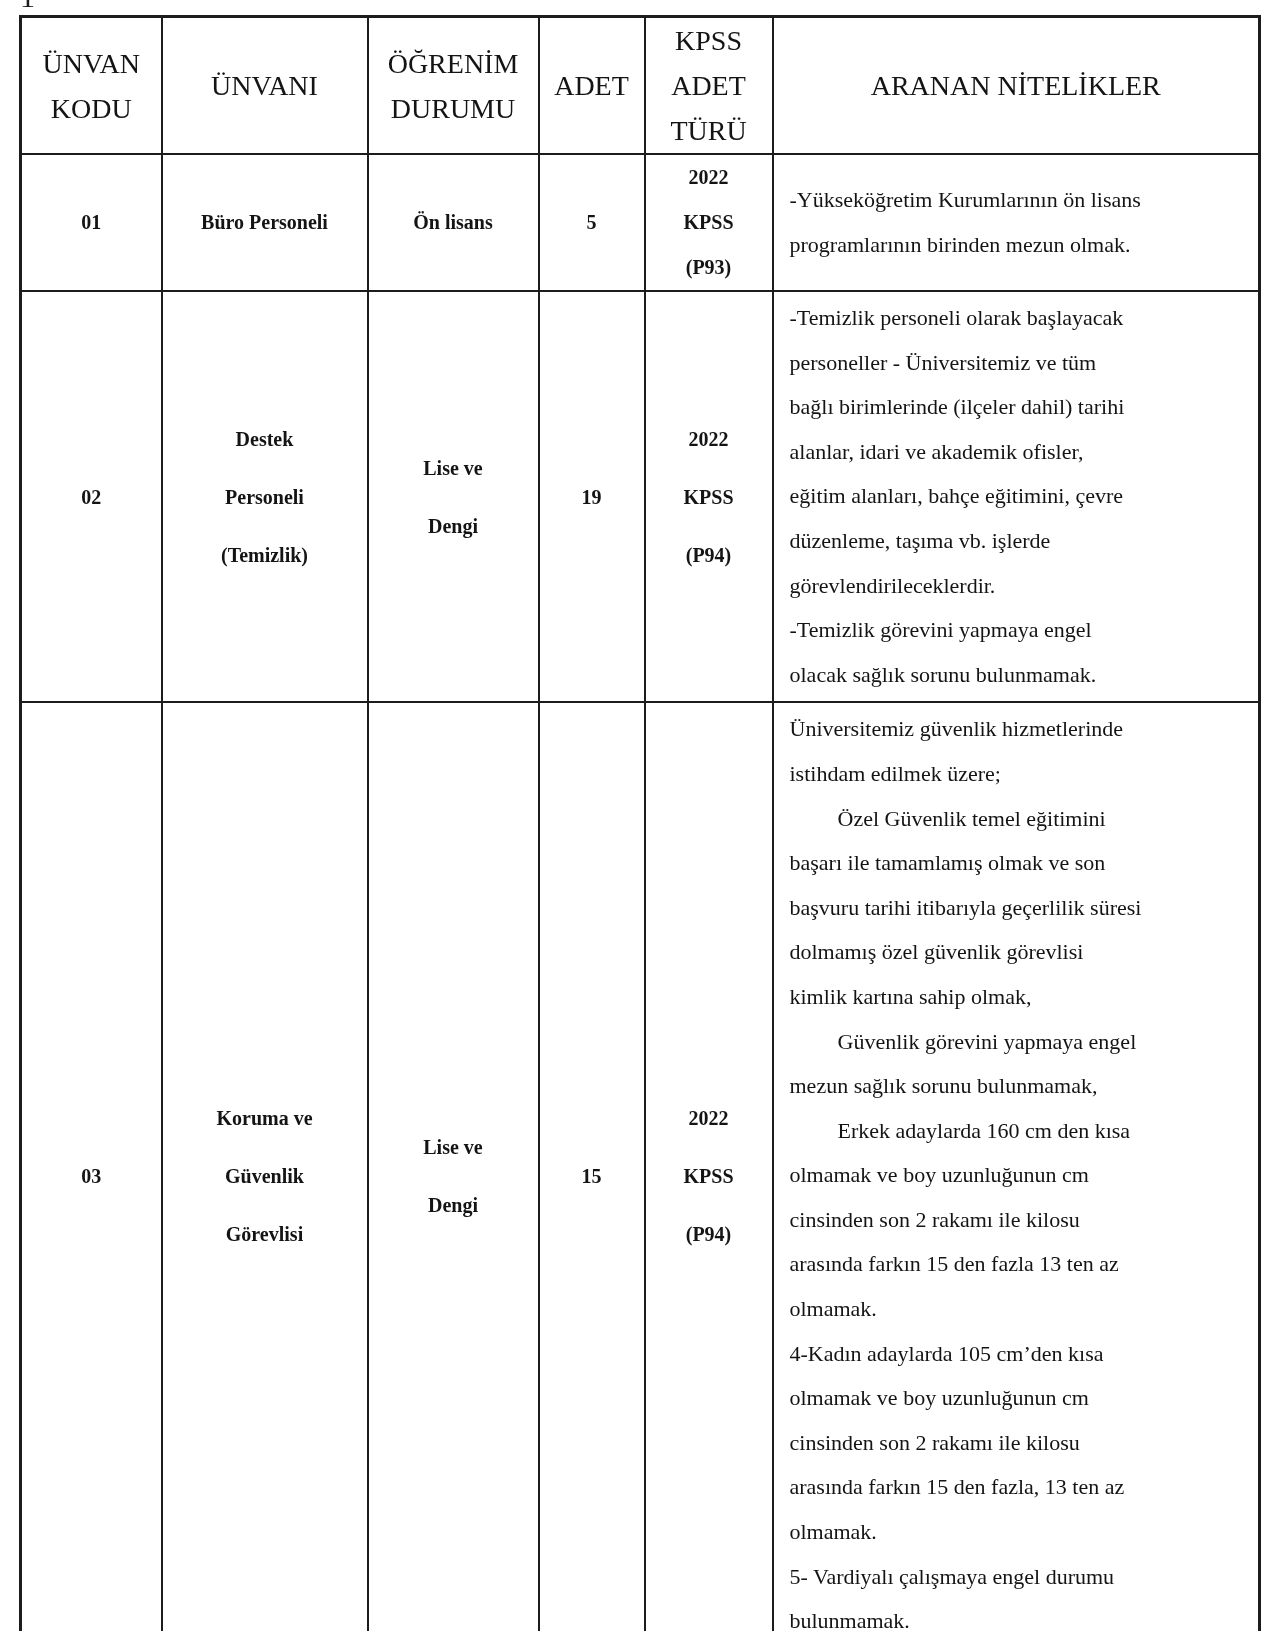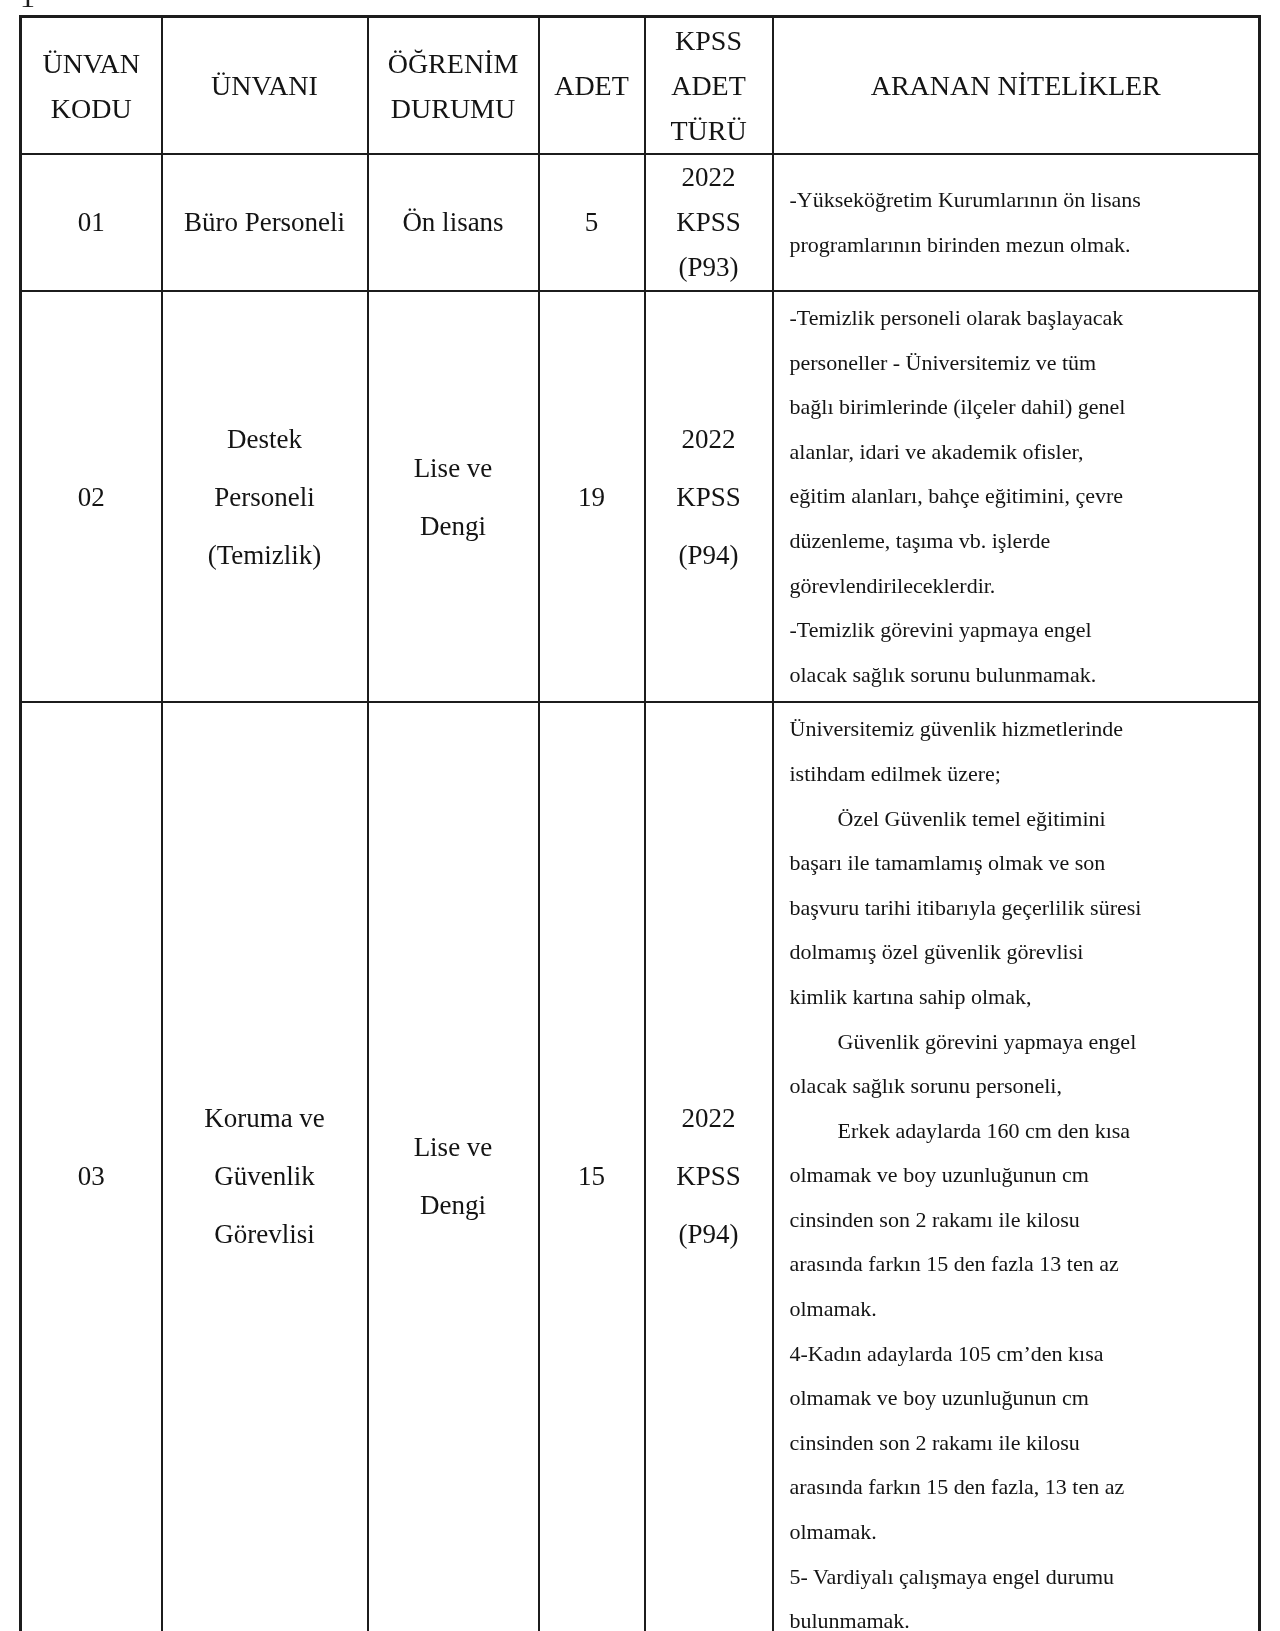--- a/index.html
+++ b/index.html
@@ -16,21 +16,21 @@
     position:absolute;left:19px;top:15px;width:1239px;
     border-collapse:collapse;table-layout:fixed;
     border:3px solid #1c1c1c;
   }
   .doc-table th,.doc-table td{
     border:2px solid #1c1c1c;
     vertical-align:middle;text-align:center;
     font-weight:normal;padding:0;overflow:hidden;
   }
   .doc-table th{font-size:28px;line-height:45px;}
-  td.c{font-size:27px;line-height:45px;}
+  td.c{font-size:20px;line-height:45px;font-weight:bold;}
   tr.tall td.c{line-height:58px;}
   td.nit{
     text-align:left;
     padding:4px 2px 4px 16px;
   }
   .nt{font-size:22px;line-height:44.6px;white-space:nowrap;}
   .nt.indent{padding-left:48px;}
   .ln{display:block;}
 </style>
 </head>
@@ -110,21 +110,21 @@
       </td>
       <td class="c">19</td>
       <td class="c">
         <span class="ln">2022</span>
         <span class="ln">KPSS</span>
         <span class="ln">(P94)</span>
       </td>
       <td class="nit">
         <span class="ln nt">-Temizlik personeli olarak başlayacak</span>
         <span class="ln nt">personeller - Üniversitemiz ve tüm</span>
-        <span class="ln nt">bağlı birimlerinde (ilçeler dahil) genel</span>
+        <span class="ln nt">bağlı birimlerinde (ilçeler dahil) tarihi</span>
         <span class="ln nt">alanlar, idari ve akademik ofisler,</span>
         <span class="ln nt">eğitim alanları, bahçe eğitimini, çevre</span>
         <span class="ln nt">düzenleme, taşıma vb. işlerde</span>
         <span class="ln nt">görevlendirileceklerdir.</span>
         <span class="ln nt">-Temizlik görevini yapmaya engel</span>
         <span class="ln nt">olacak sağlık sorunu bulunmamak.</span>
       </td>
     </tr>
 
     <tr class="tall" style="height:938px;">
@@ -146,21 +146,21 @@
       </td>
       <td class="nit">
         <span class="ln nt">Üniversitemiz güvenlik hizmetlerinde</span>
         <span class="ln nt">istihdam edilmek üzere;</span>
         <span class="ln nt indent">Özel Güvenlik temel eğitimini</span>
         <span class="ln nt">başarı ile tamamlamış olmak ve son</span>
         <span class="ln nt">başvuru tarihi itibarıyla geçerlilik süresi</span>
         <span class="ln nt">dolmamış özel güvenlik görevlisi</span>
         <span class="ln nt">kimlik kartına sahip olmak,</span>
         <span class="ln nt indent">Güvenlik görevini yapmaya engel</span>
-        <span class="ln nt">olacak sağlık sorunu personeli,</span>
+        <span class="ln nt">mezun sağlık sorunu bulunmamak,</span>
         <span class="ln nt indent">Erkek adaylarda 160 cm den kısa</span>
         <span class="ln nt">olmamak ve boy uzunluğunun cm</span>
         <span class="ln nt">cinsinden son 2 rakamı ile kilosu</span>
         <span class="ln nt">arasında farkın 15 den fazla 13 ten az</span>
         <span class="ln nt">olmamak.</span>
         <span class="ln nt">4-Kadın adaylarda 105 cm’den kısa</span>
         <span class="ln nt">olmamak ve boy uzunluğunun cm</span>
         <span class="ln nt">cinsinden son 2 rakamı ile kilosu</span>
         <span class="ln nt">arasında farkın 15 den fazla, 13 ten az</span>
         <span class="ln nt">olmamak.</span>

